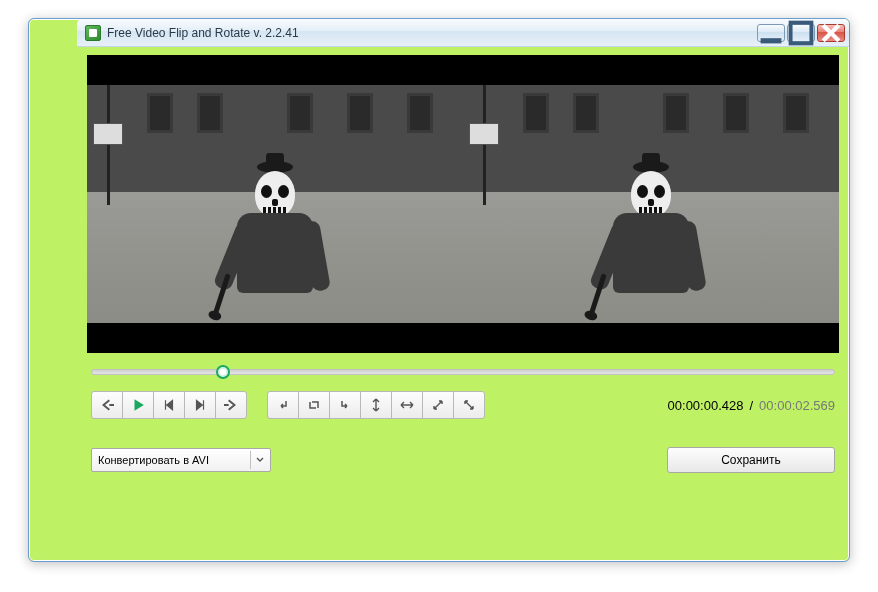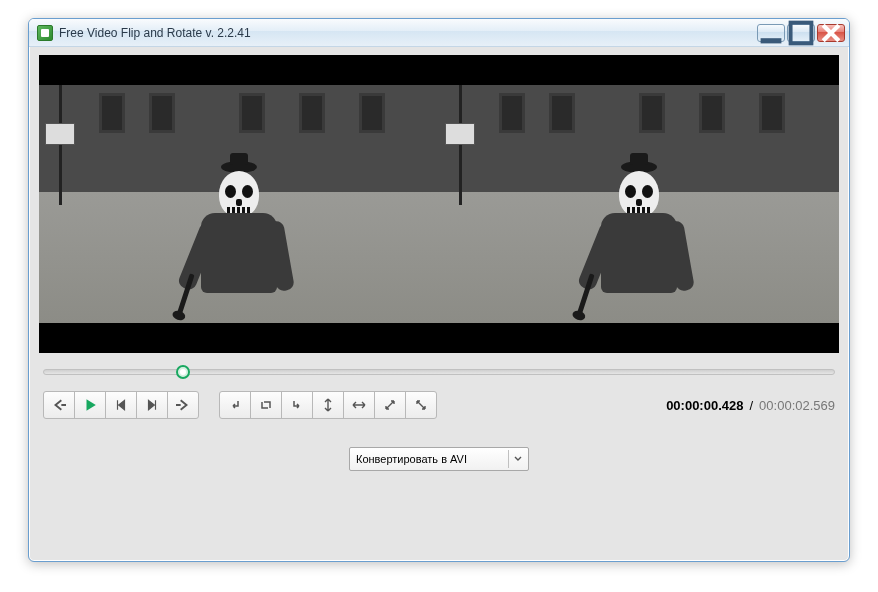--- a/index.html
+++ b/index.html
@@ -8,24 +8,25 @@
   font-size: 11px;
   background: #fff;
   width: 878px;
   height: 592px;
   overflow: hidden;
 }
 .window {
   position: absolute;
   left: 28px; top: 18px;
   width: 822px; height: 544px;
-  background: #e5e5e5;
+  background: #bef264;
   border: 1px solid #6a9ecf;
   border-radius: 6px;
   box-shadow: 0 2px 12px rgba(0,0,0,0.25), inset 0 0 0 1px #fff;
+  padding-left: 48px;
 }
 .titlebar {
   height: 28px;
   background: linear-gradient(#f9fbfd,#e3eef7 45%,#d6e6f3 46%,#e7f0f8);
   border-bottom: 1px solid #c4d6e6;
   border-radius: 5px 5px 0 0;
   display: flex;
   align-items: center;
   padding: 0 4px 0 8px;
 }
@@ -141,28 +142,27 @@
   cursor:default;
   color:#555;
 }
 .btn:first-child { border-radius:3px 0 0 3px; margin-left:0; }
 .btn:last-child { border-radius:0 3px 3px 0; }
 .btn svg { width:14px; height:14px; }
 .btn.play svg { fill:#18a860; }
 .time-display {
   margin-left:auto; font-size:13px; display:flex; align-items:baseline; gap:6px;
 }
-.time-cur { font-weight:bold; color:#000; }
+.time-cur { font-weight:normal; color:#000; }
 .time-tot { color:#777; }
 
 .bottom-row {
   display:flex; align-items:center;
   padding:20px 14px 10px 14px;
   gap:20px;
-  flex-direction:column;
 }
 .format-select {
   width:180px; height:24px;
   border:1px solid #a8a8a8;
   background:linear-gradient(#fff,#f1f1f1);
   border-radius:2px;
   display:flex; align-items:center;
   padding:0 6px;
   font-size:11px;
   position:relative;
@@ -348,15 +348,18 @@
 
   <div class="bottom-row">
     <div class="format-select">
       <span>Конвертировать в AVI</span>
       <span class="caret">
           <svg width="8" height="6" viewBox="0 0 8 6">
             <path d="M1 1 L4 4 L7 1" fill="none" stroke="#555" stroke-width="1.4"></path>
           </svg>
         </span>
     </div>
+    <div class="save-btn">
+      <span>Сохранить</span>
+    </div>
   </div>
 
 </div>
 
 </body></html>

